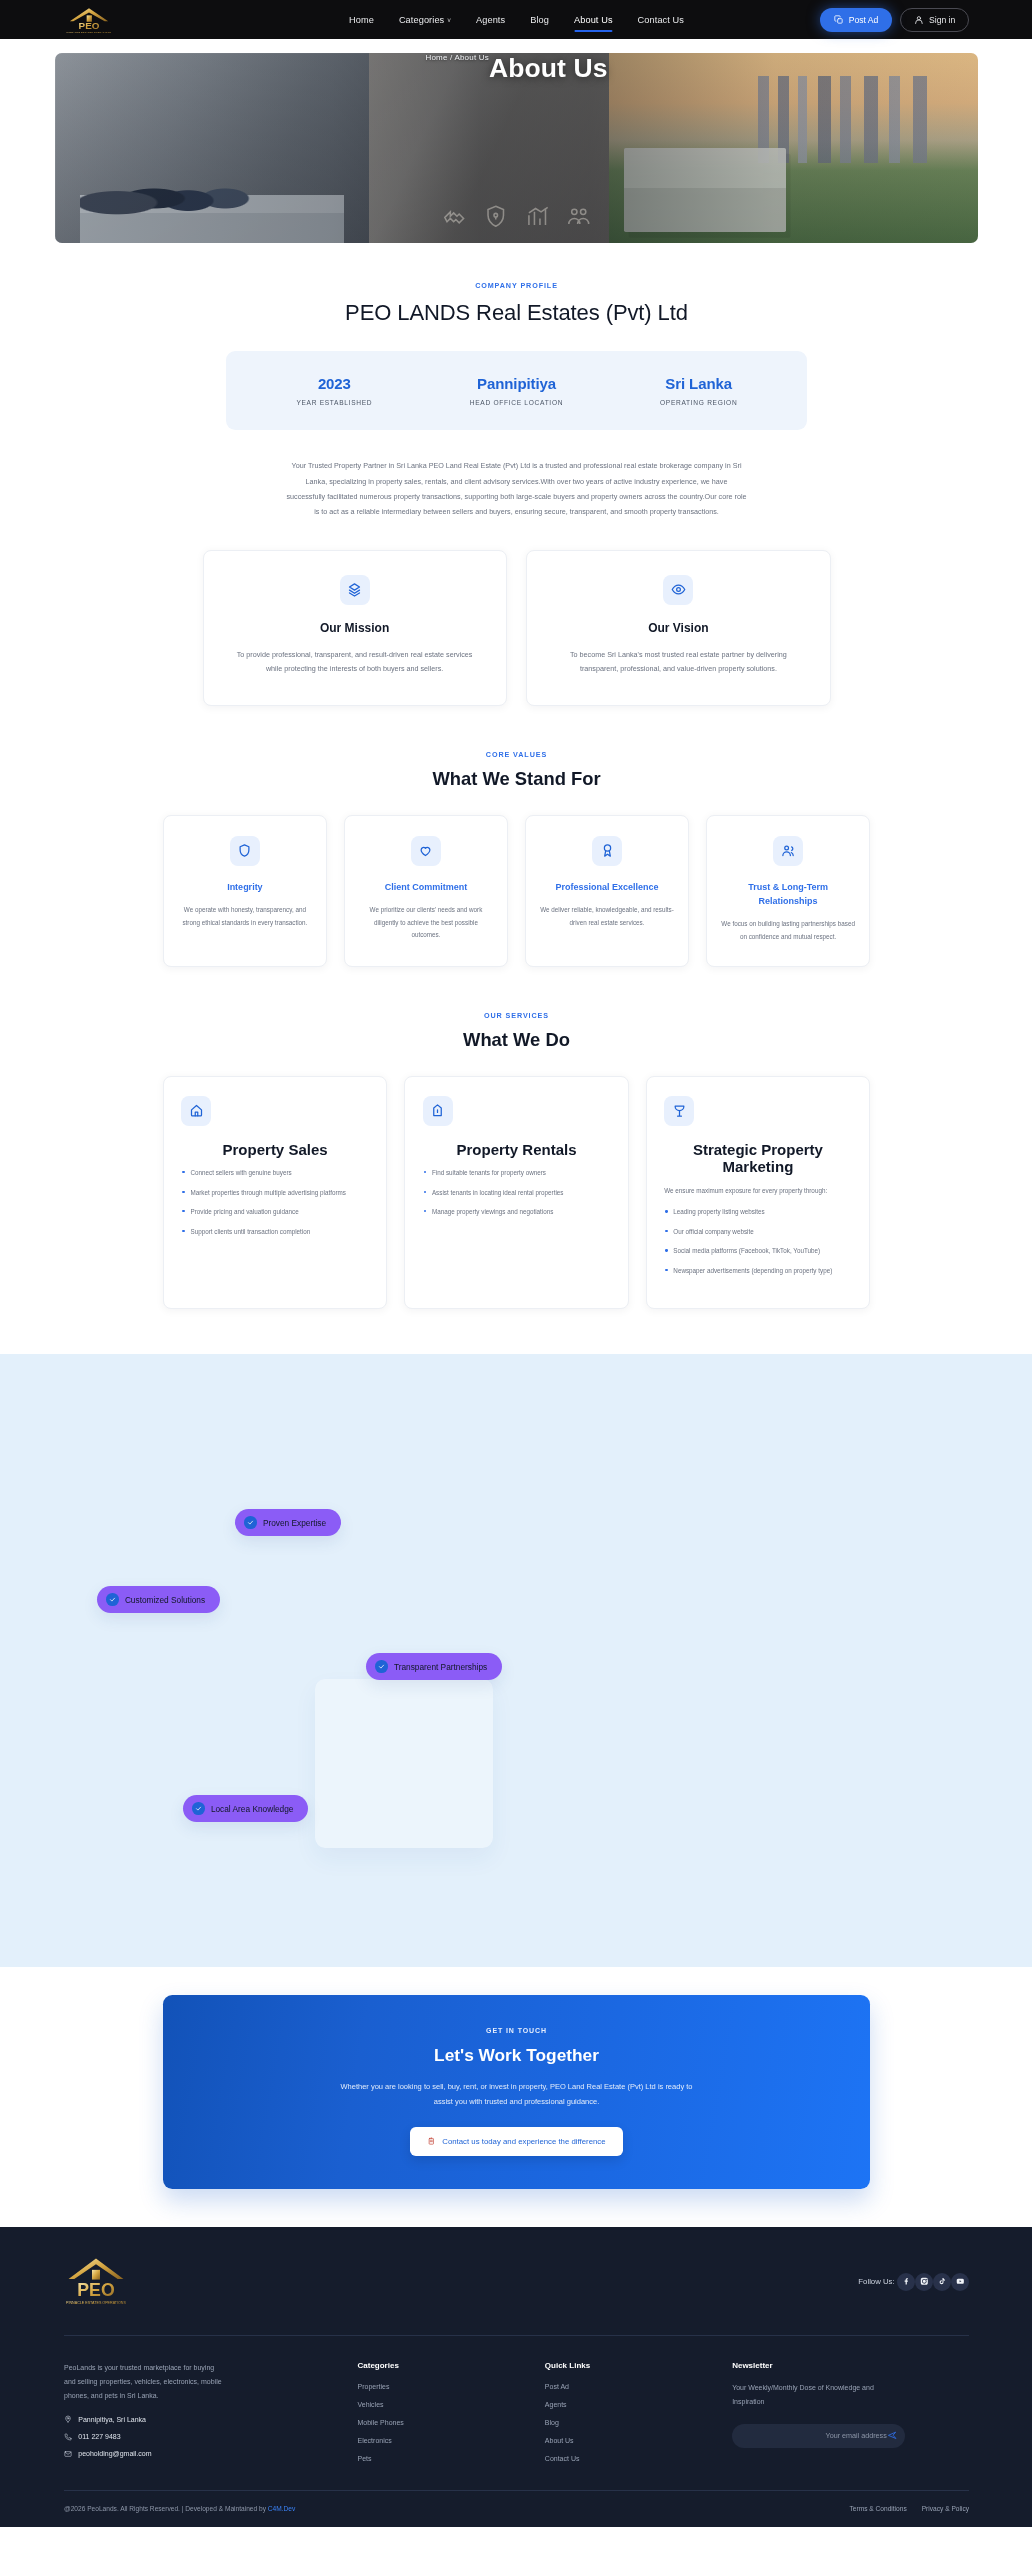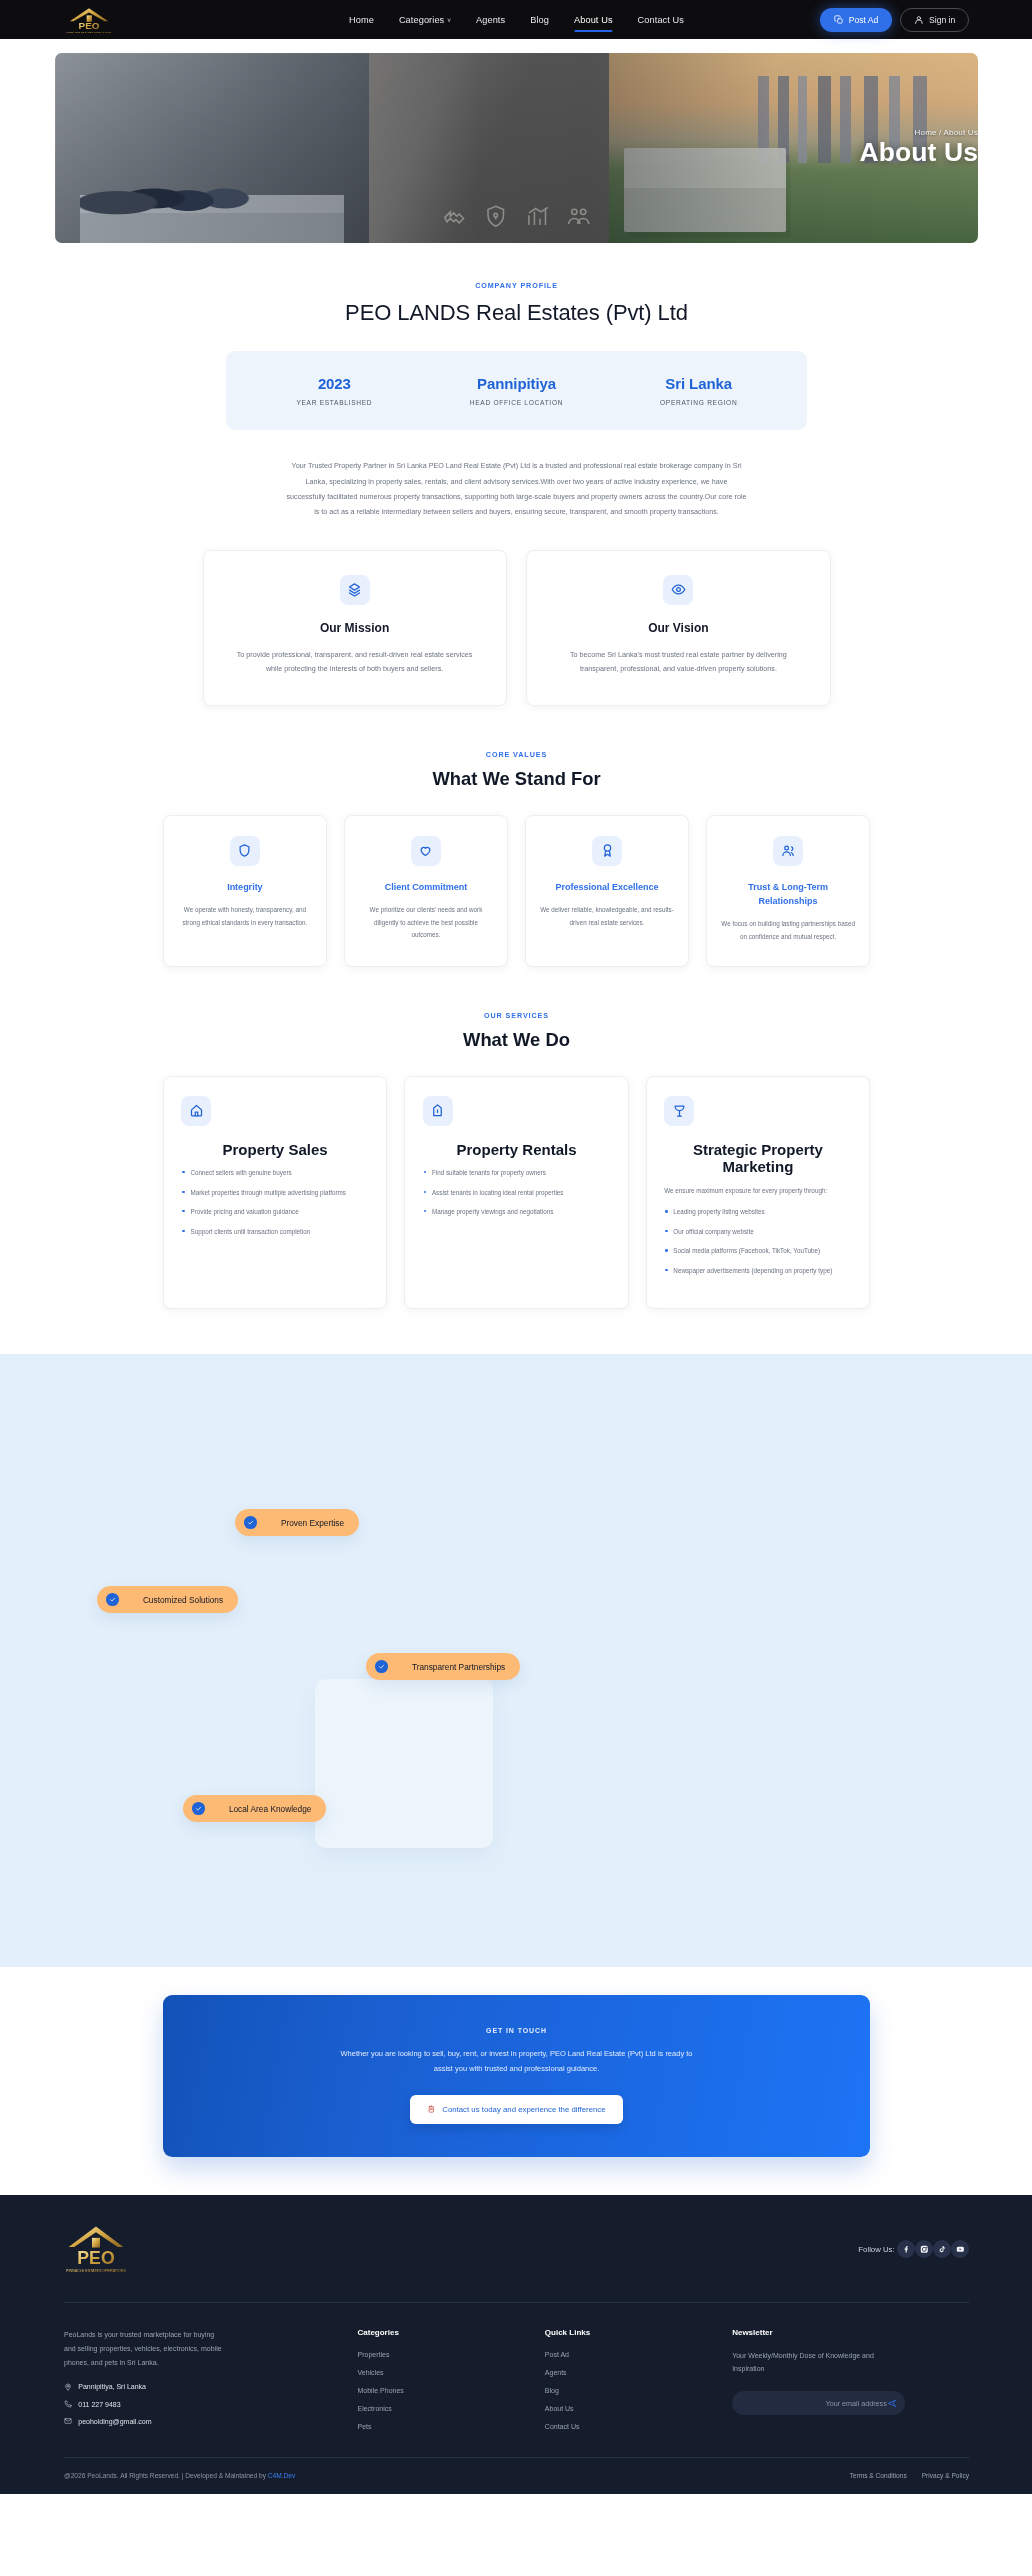--- a/index.html
+++ b/index.html
@@ -118,22 +118,22 @@
       rgba(10,14,22,.18) 0%, rgba(10,14,22,.30) 30%,
       rgba(12,16,24,.45) 46%, rgba(12,16,24,.40) 58%,
       rgba(10,14,22,.16) 78%, rgba(10,14,22,.10) 100%);
   }
   .hero-icons{
     position:absolute; left:50%; transform:translateX(-50%);
     bottom:14px; display:flex; gap:15px; opacity:.38;
   }
   .hero-icons svg { width:26.5px; height:26.5px; stroke:#fff9ee; fill:none; stroke-width:1.4; }
   .hero-content{
-    position:absolute; inset:0; display:flex; flex-direction:column;
-    align-items:flex-end; justify-content:center; gap:0; z-index:3;
+    position:absolute; inset:0; display:flex; flex-direction:row;
+    align-items:flex-start; justify-content:center; gap:0; z-index:3;
   }
   .breadcrumb{ color:#f2f4f7; font-size:8px; letter-spacing:0.2px; text-shadow:0 0.6px 2.3px rgba(0,0,0,.5); }
   .hero-title{
     color:#fff; font-size:26.5px; font-weight:700; letter-spacing:0.1px;
     text-shadow:0 1.2px 8px rgba(0,0,0,.55);
   }
 
   
   .profile-sec { padding:38px 0 0; text-align:center; }
   .eyebrow {
@@ -218,22 +218,22 @@
   
   .band {
     margin-top:45px; background:#e3f0fb; height:613px; position:relative; overflow:hidden;
   }
   .ghost {
     position:absolute; background:rgba(255,255,255,.34);
     border-radius:10.4px; box-shadow:0 10.4px 23px rgba(40,90,160,.06);
   }
   .g1 { left:315px; top:325px; width:178px; height:169px; }
   .pill {
-    position:absolute; background:#fdba74; border-radius:21px;
-    padding:7.5px 15px 7.5px 9.2px; display:flex; align-items:center; gap:24px;
+    position:absolute; background:#8b5cf6; border-radius:21px;
+    padding:7.5px 15px 7.5px 9.2px; display:flex; align-items:center; gap:6px;
     box-shadow:0 5.8px 16px rgba(30,70,140,.10);
     font-size:8.3px; color:#111827; white-space:nowrap;
   }
   .pill .chk {
     width:12.7px; height:12.7px; border-radius:50%; background:#1f63d6;
     display:flex; align-items:center; justify-content:center; flex:0 0 auto;
   }
   .pill .chk svg { width:7px; height:7px; stroke:#fff; stroke-width:2.6; fill:none; }
 
   
@@ -579,20 +579,21 @@
             <path d="M5 12.5l5 5 9-10"></path>
           </svg>
         </span>
       <span>Local Area Knowledge</span>
     </div>
   </section>
 
   <div class="cta-wrap">
     <div class="cta">
       <div class="cta-eyebrow">GET IN TOUCH</div>
+      <h2 class="cta-title">Let's Work Together</h2>
       <p class="cta-text">Whether you are looking to sell, buy, rent, or invest in property, PEO Land Real Estate (Pvt) Ltd is ready to assist you with trusted and professional guidance.</p>
       <button class="cta-btn">
         <svg viewBox="0 0 24 24" stroke-linecap="round" stroke-linejoin="round">
           <rect x="6" y="4" width="12" height="16" rx="1.6"></rect>
             <path d="M9 9h6M9 13h6M12 2v2"></path>
         </svg>
         <span>Contact us today and experience the difference</span>
       </button>
     </div>
   </div>

